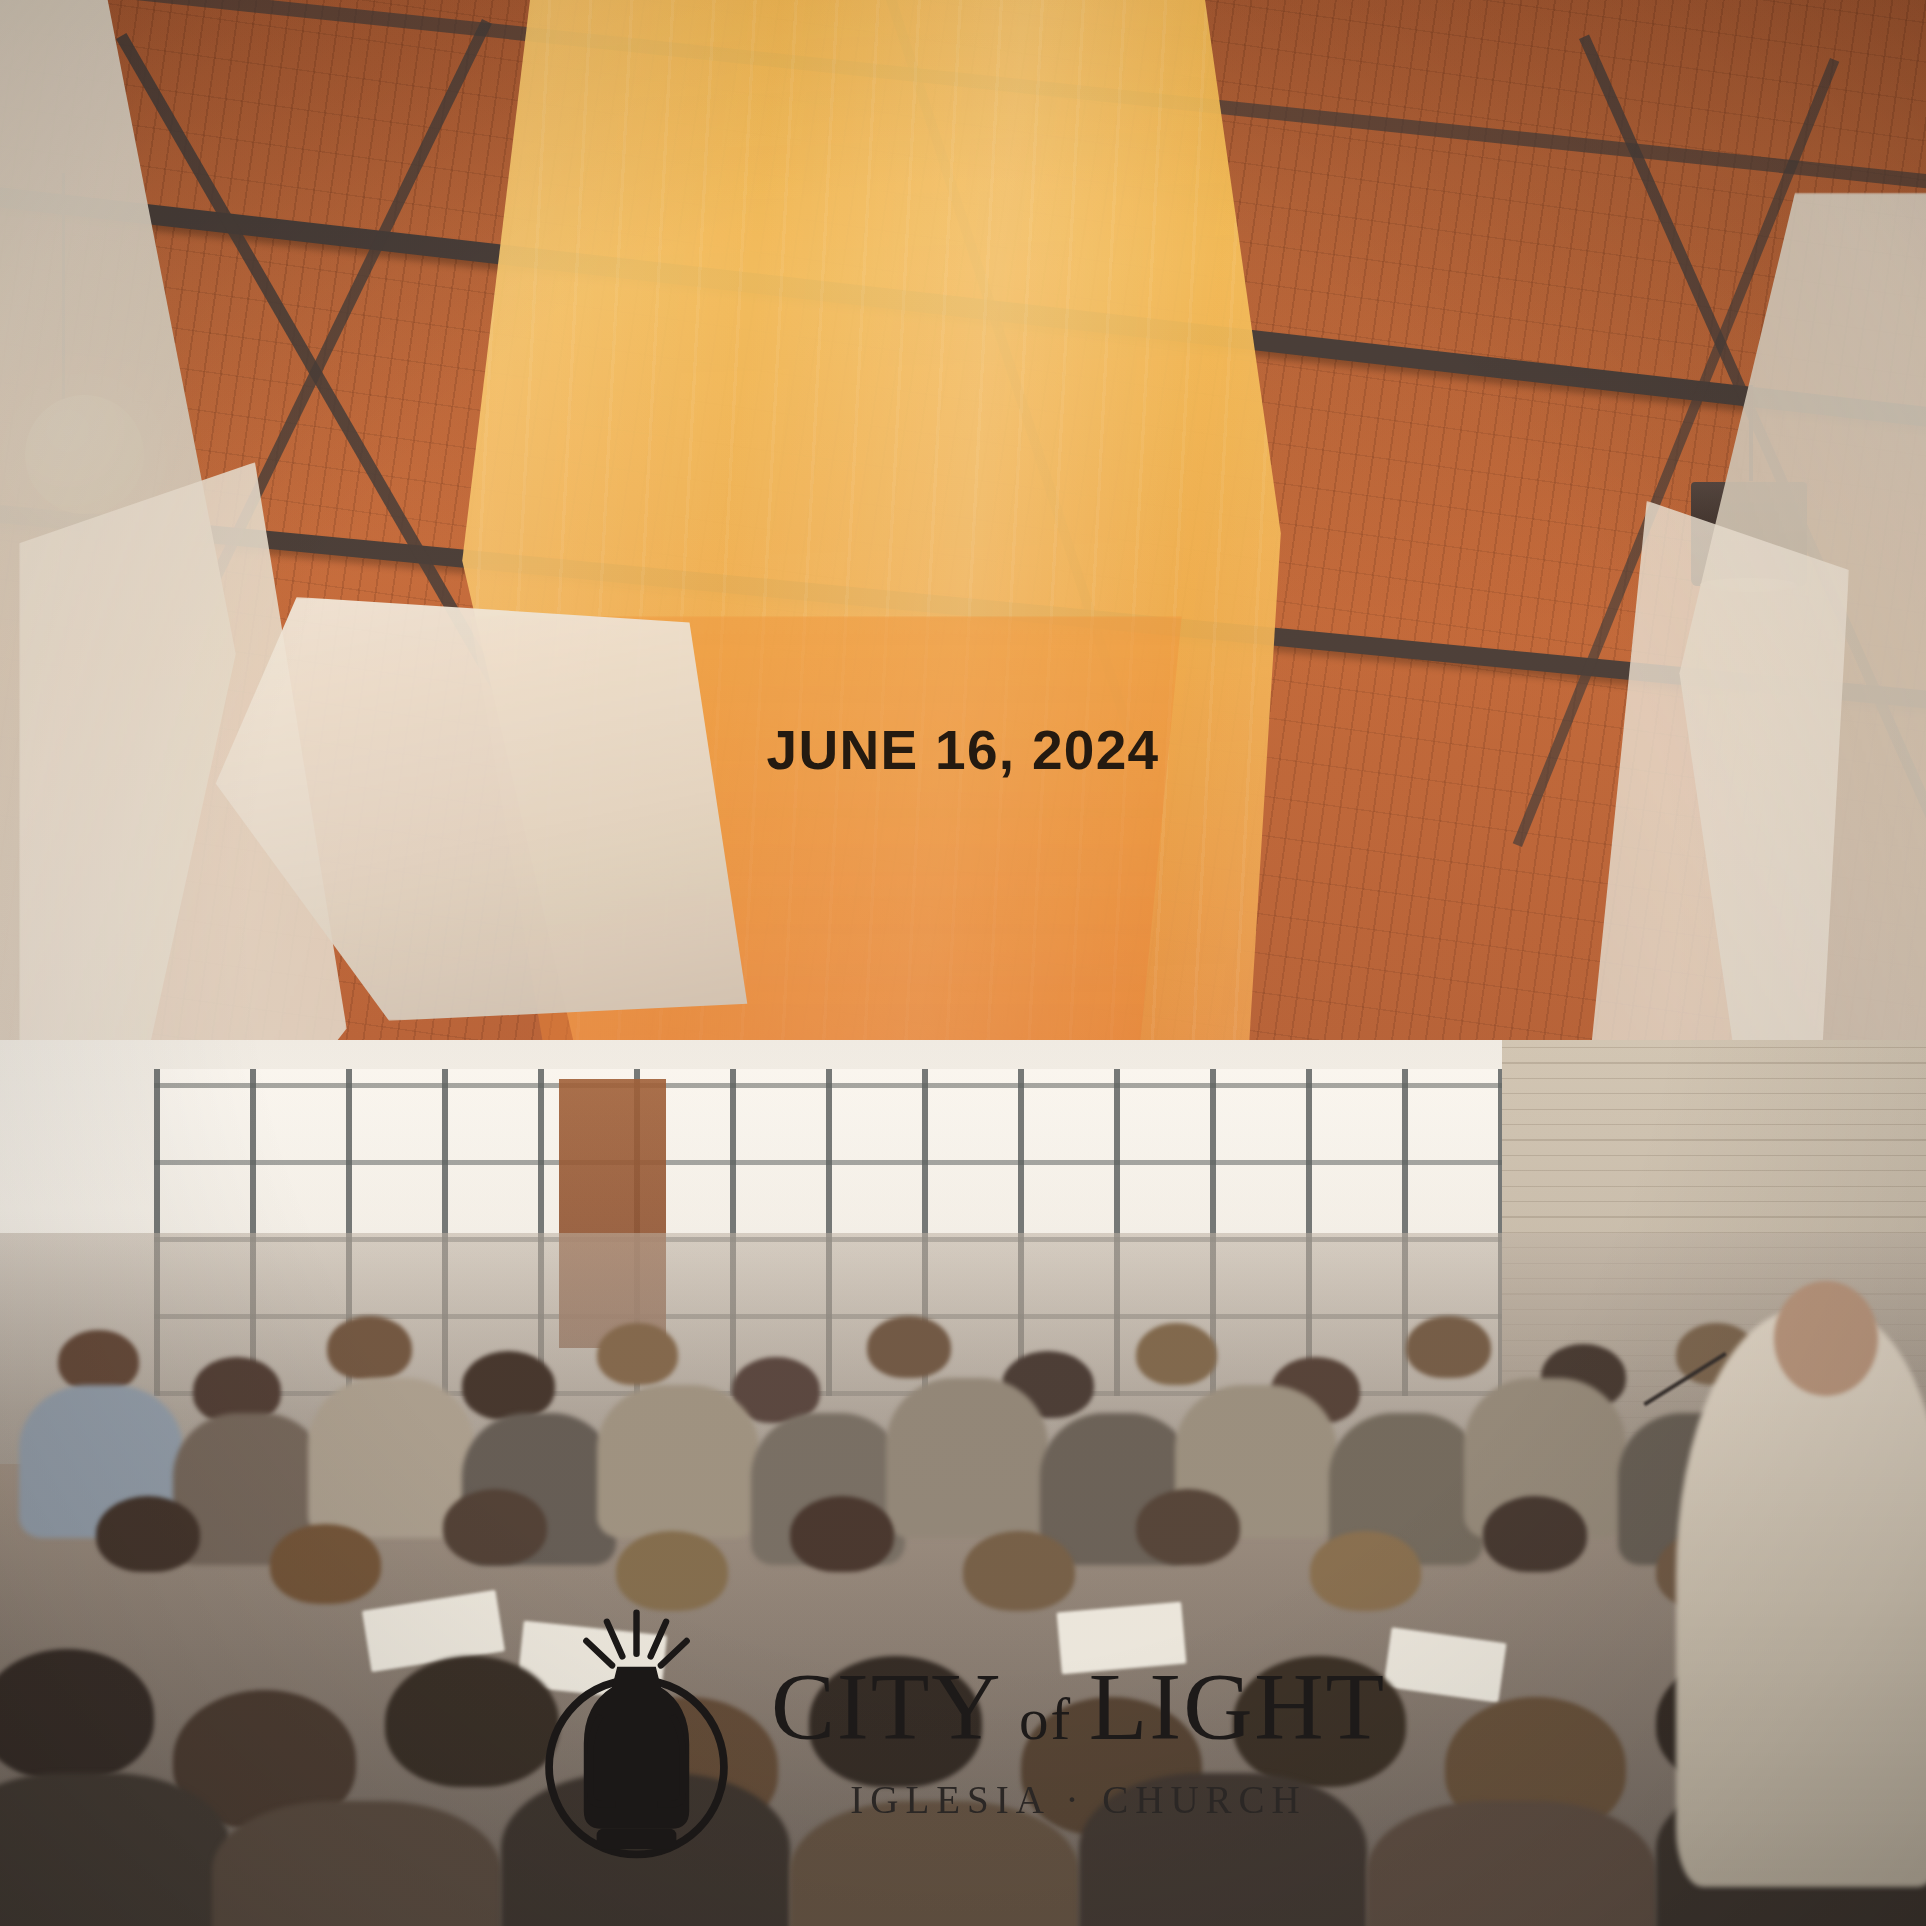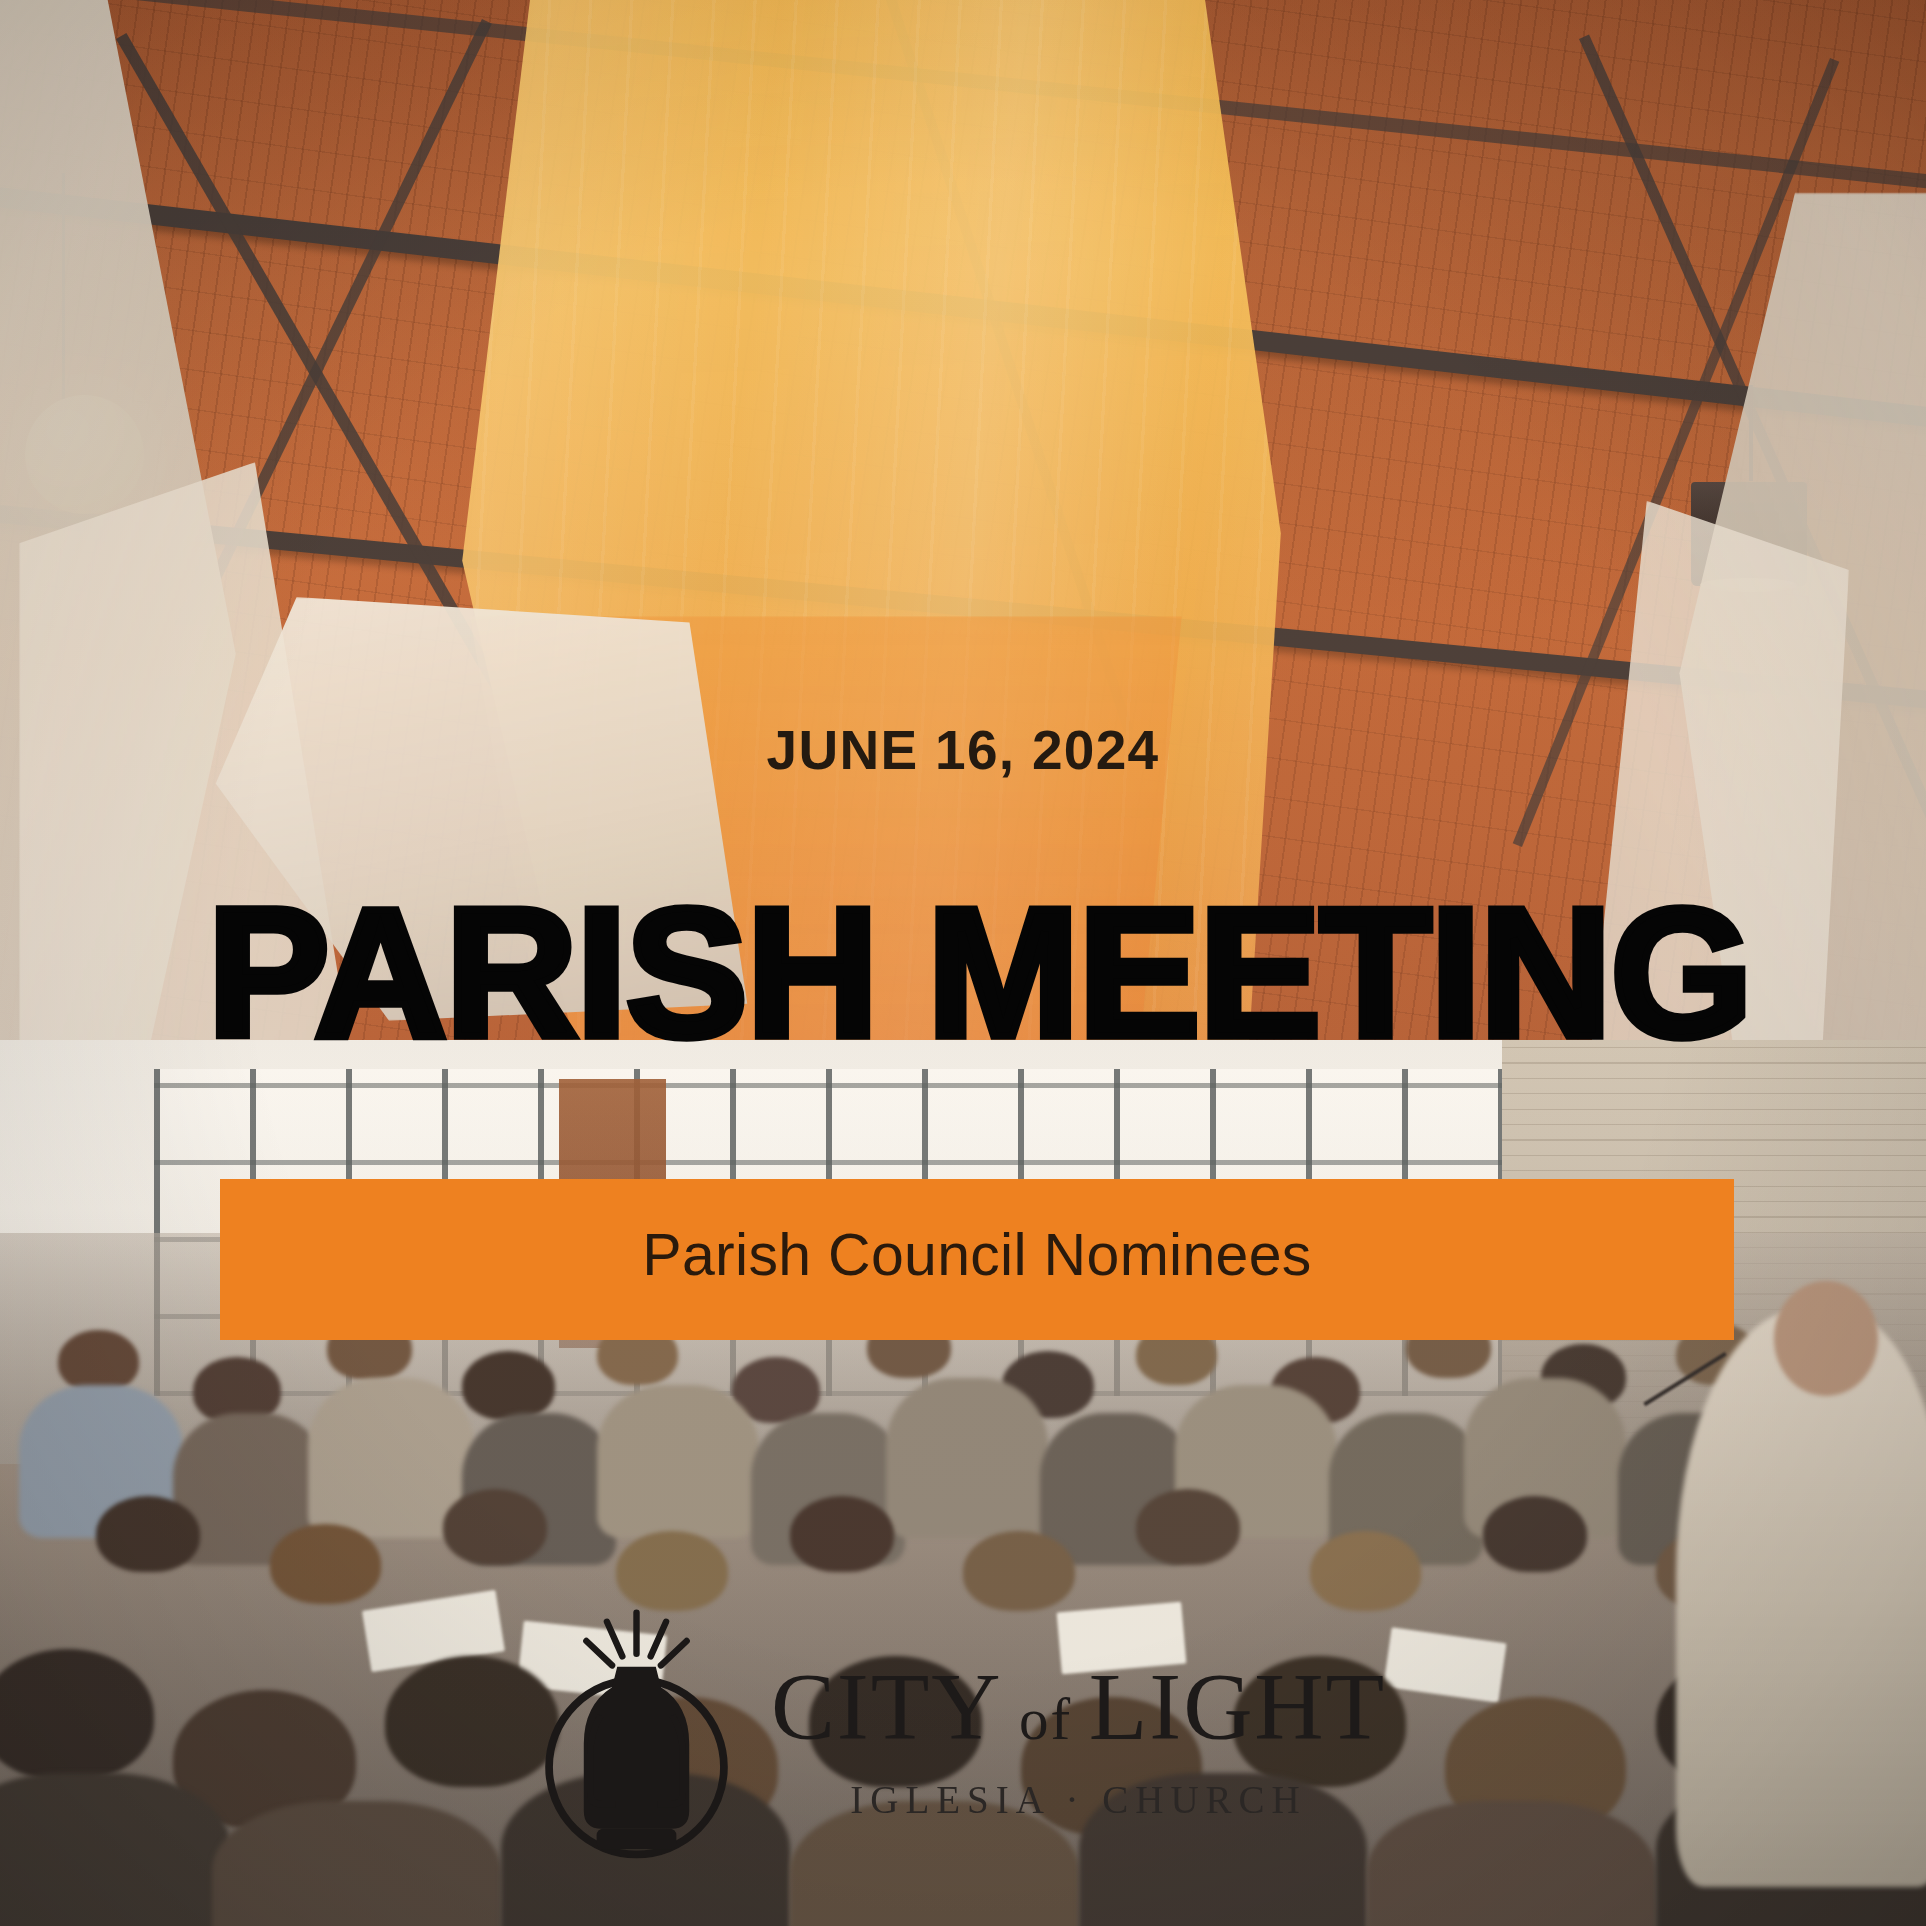--- a/index.html
+++ b/index.html
@@ -384,25 +384,21 @@
     <div class="mic-stand"></div>
     <div class="speaker-fig"></div>
     <div class="speaker-head"></div>
 
     <div class="warmwash"></div>
     <div class="vignette"></div>
   </div>
 
   <div class="date-line">JUNE 16, 2024</div>
 
-  <h1 class="title">PARISH MEETING</h1>
-
-  <div class="banner">
-    <span class="banner-text">Parish Council Nominees</span>
-  </div>
+
 
   <div class="logo">
 
     <svg class="logo-mark" viewBox="0 0 150 210">
       <g stroke="#1b1817" fill="none" stroke-width="5" stroke-linecap="round">
 
         <line x1="75" y1="6" x2="75" y2="38"></line>
         <line x1="52" y1="13" x2="64" y2="40"></line>
         <line x1="98" y1="13" x2="86" y2="40"></line>
         <line x1="36" y1="28" x2="56" y2="47"></line>

